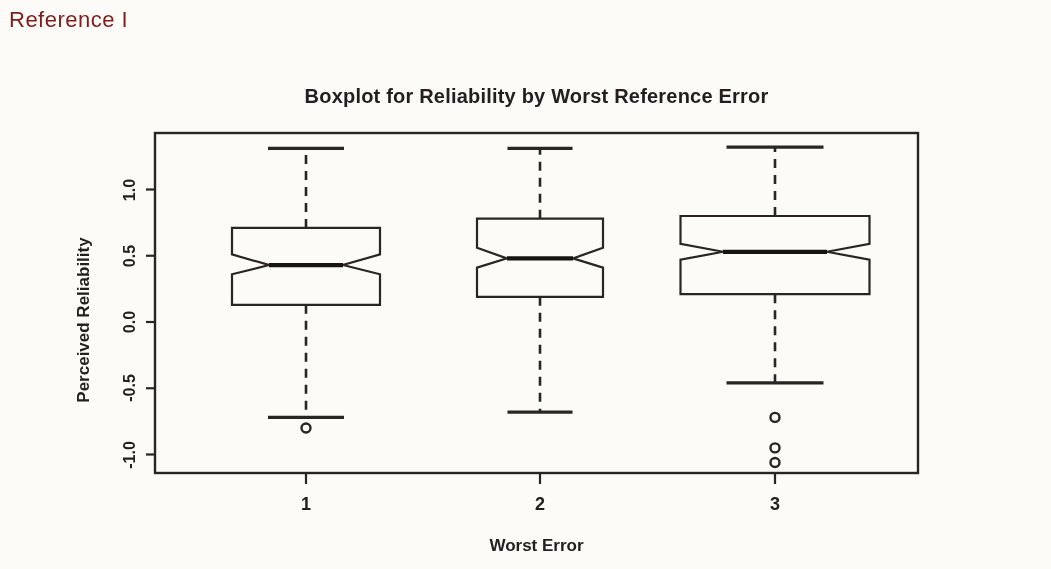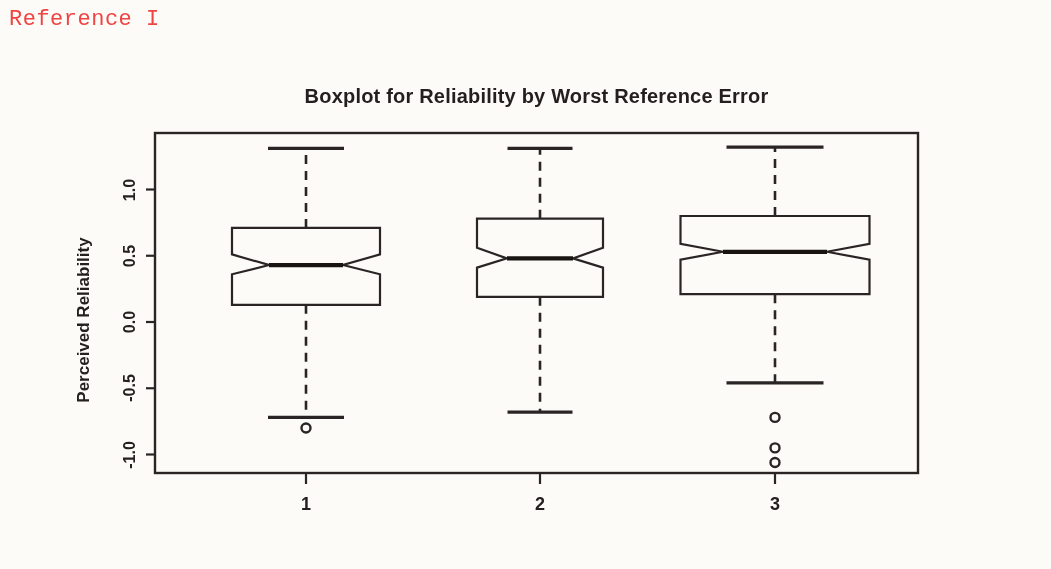--- a/index.html
+++ b/index.html
@@ -6,22 +6,22 @@
   .page{
     position:relative;
     width:1051px;height:569px;
     background:#fcfbf7;
     font-family:"Liberation Sans", sans-serif;
     color:#1d1a18;
     overflow:hidden;
   }
   .ref-label{
     position:absolute;left:9px;top:7px;
-    font-family:Liberation Mono, monospace;
-    font-size:22px;letter-spacing:0.5px;color:#ef4444;
+    font-family:Liberation Sans, sans-serif;
+    font-size:22px;letter-spacing:0.5px;color:#7f1d1d;
   }
   .chart-title{
     position:absolute;left:155px;top:85px;width:763px;
     text-align:center;font-size:20px;font-weight:700;color:#241e1e;
     letter-spacing:0.2px;
   }
   .x-axis-title{
     position:absolute;left:155px;top:536px;width:763px;
     text-align:center;font-size:17px;font-weight:700;color:#242020;
   }
@@ -86,20 +86,21 @@
         <polygon points="680.5,216 869.5,216 869.5,243.825 827,251.77499999999998 869.5,259.725 869.5,294.175 680.5,294.175 680.5,259.725 723,251.77499999999998 680.5,243.825" fill="#fcfbf7" stroke="#2a2524" stroke-width="2.2" stroke-linejoin="miter"></polygon>
         <line x1="723" y1="251.77499999999998" x2="827" y2="251.77499999999998" stroke="#181412" stroke-width="4.2"></line>
         <circle cx="775" cy="417.4" r="4.5" fill="none" stroke="#2a2524" stroke-width="2.4"></circle>
         <circle cx="775" cy="447.875" r="4.5" fill="none" stroke="#2a2524" stroke-width="2.4"></circle>
         <circle cx="775" cy="462.45000000000005" r="4.5" fill="none" stroke="#2a2524" stroke-width="2.4"></circle>
       </g>
     </svg>
 
   <div class="y-axis-title">Perceived Reliability</div>
 
+  <div class="x-axis-title">Worst Error</div>
 
 <span class="ytick-label" style="left: 130px; top: 189.5px;">1.0</span>
     <span class="ytick-label" style="left: 130px; top: 255.75px;">0.5</span>
     <span class="ytick-label" style="left: 130px; top: 322px;">0.0</span>
     <span class="ytick-label" style="left: 130px; top: 388.25px;">-0.5</span>
     <span class="ytick-label" style="left: 130px; top: 454.5px;">-1.0</span>
     <span class="xtick-label" style="left: 306px; top: 494px;">1</span>
     <span class="xtick-label" style="left: 540px; top: 494px;">2</span>
     <span class="xtick-label" style="left: 775px; top: 494px;">3</span>
   </div>

